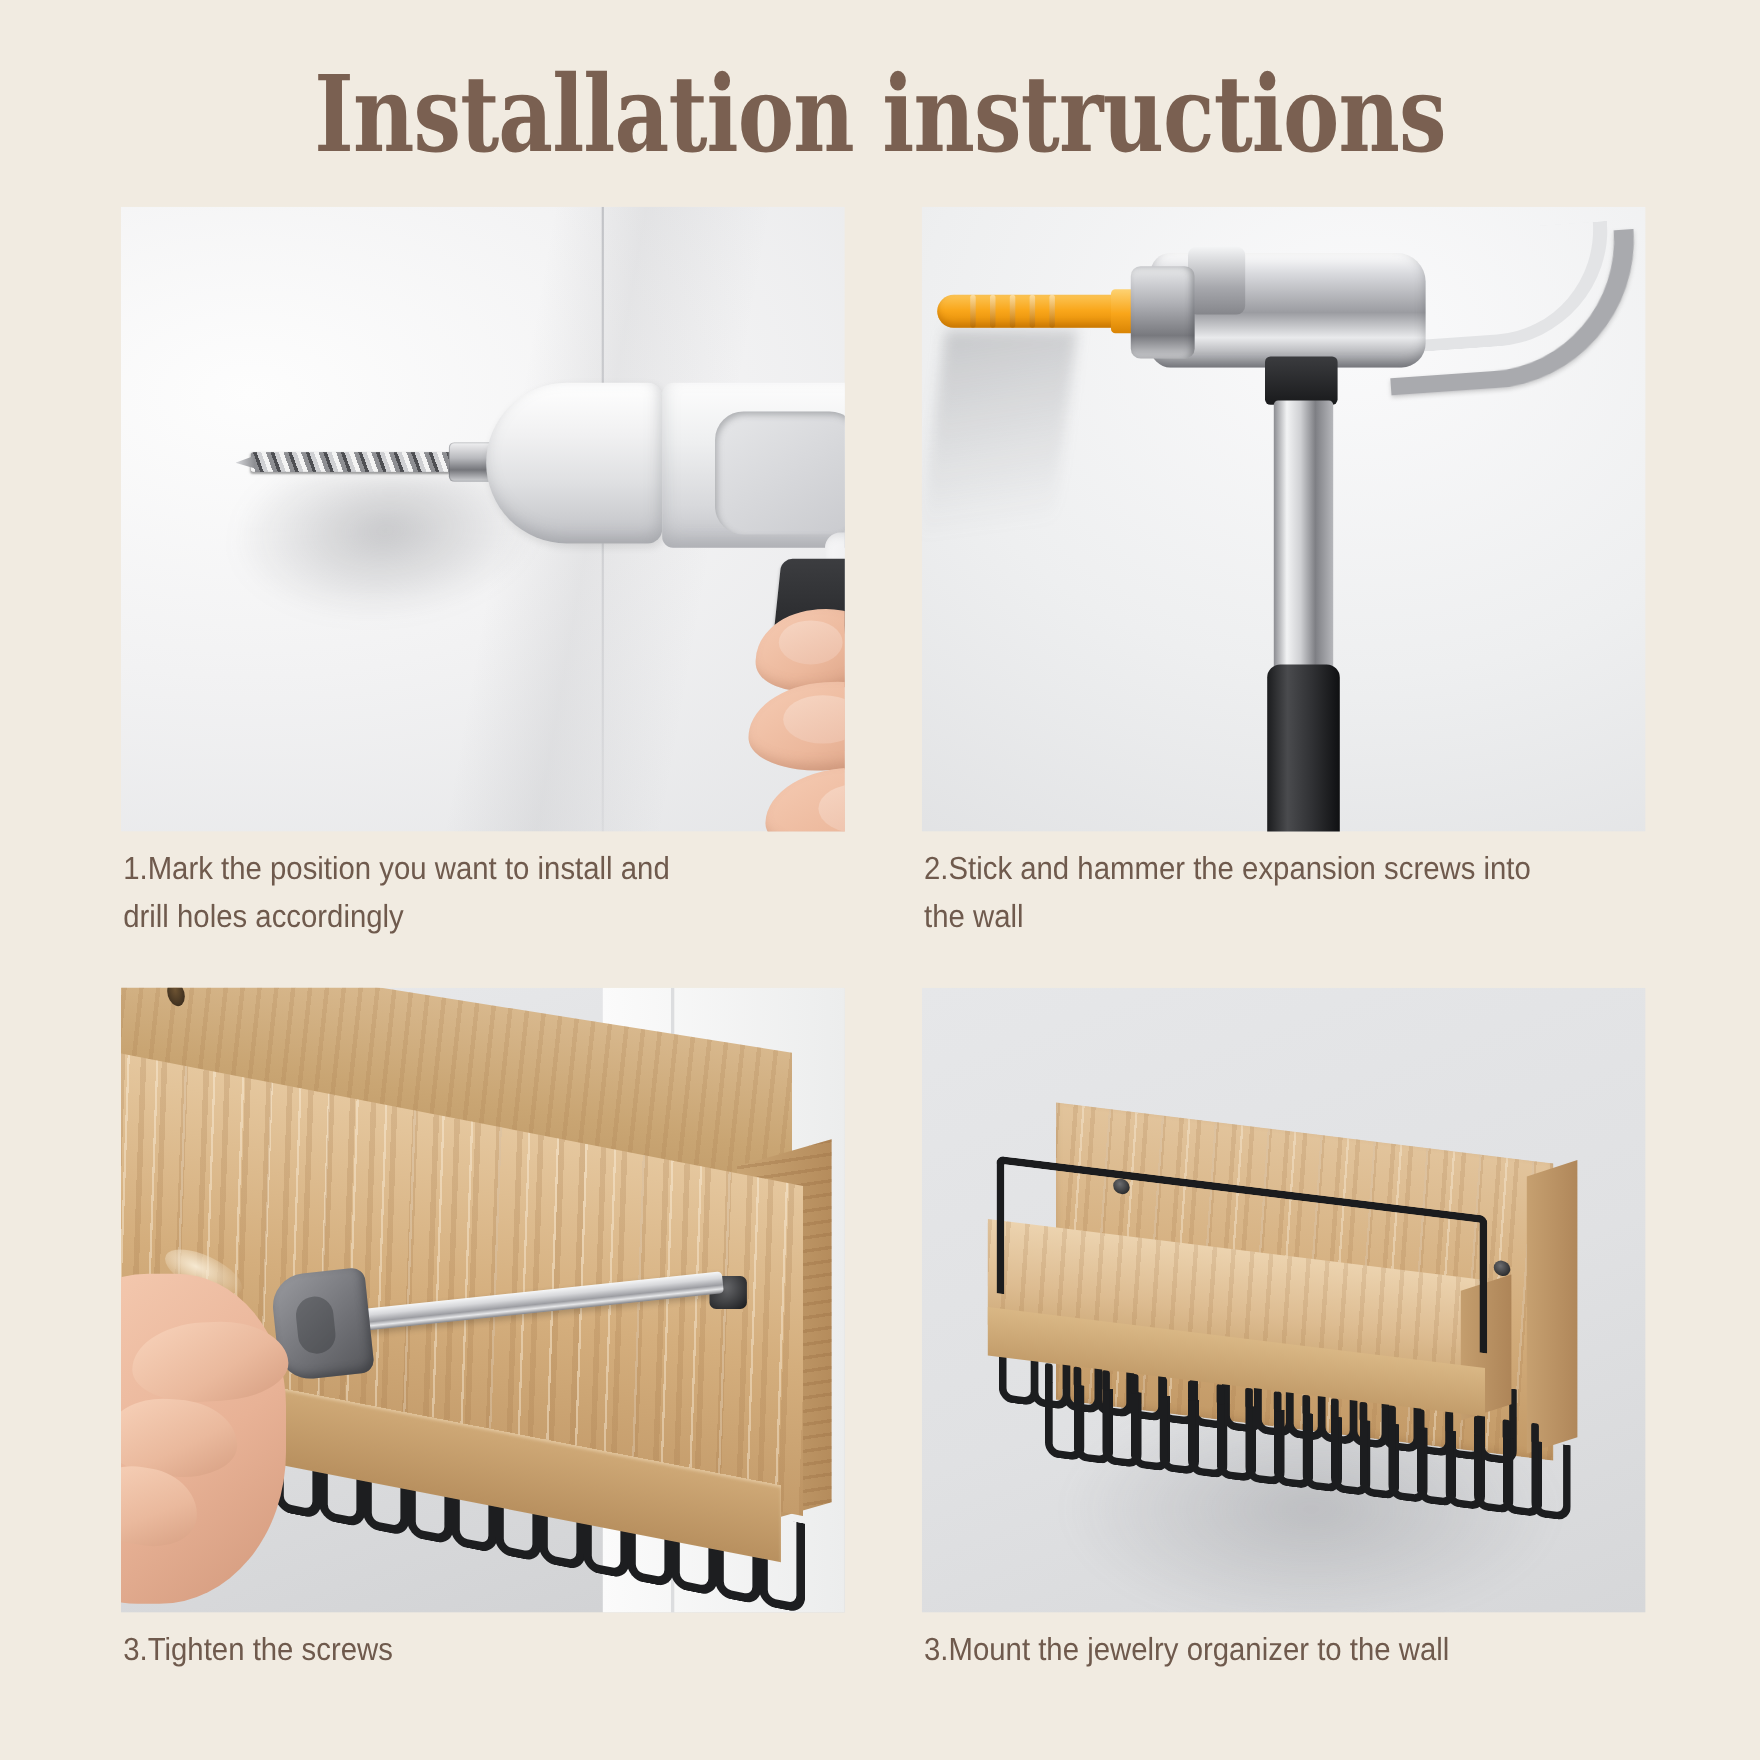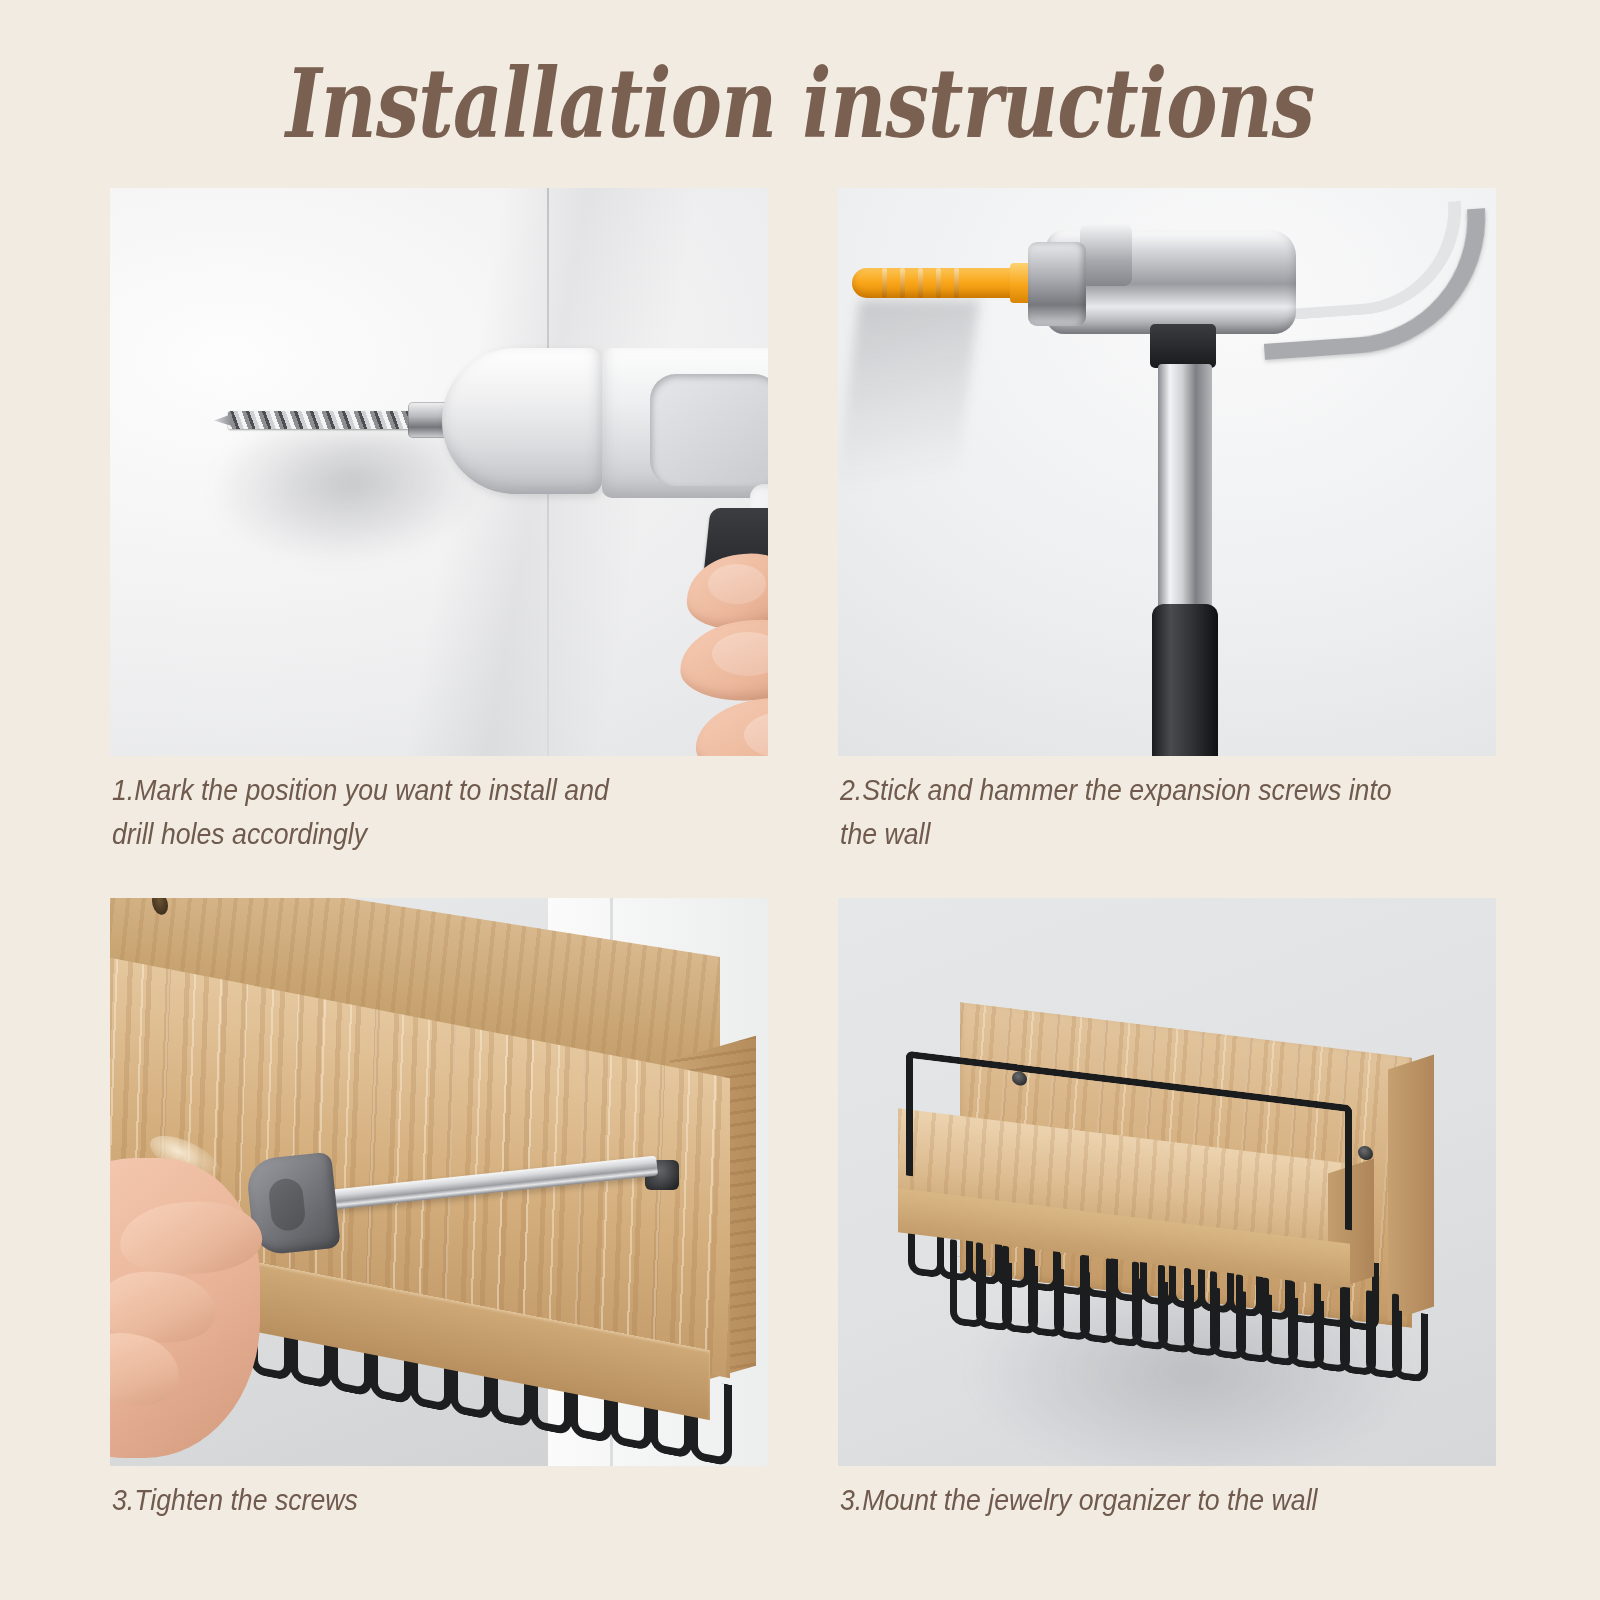--- a/index.html
+++ b/index.html
@@ -4,21 +4,21 @@
 <title>Installation instructions</title>
 <style>
   html,body{margin:0;padding:0;}
   body{
     width:1600px;height:1600px;
     background:#f1ebe1;
     font-family:"Liberation Sans", sans-serif;
     overflow:hidden;
     position:relative;
   }
-  .page{position:absolute;inset:0;font-style:italic;}
+  .page{position:absolute;inset:0;}
 
   
   .title{
     position:absolute;left:0;top:52px;width:1600px;
     text-align:center;
     font-family:"DejaVu Serif", serif;
     font-weight:700;
     font-size:96px;
     line-height:104px;
     letter-spacing:-1px;

